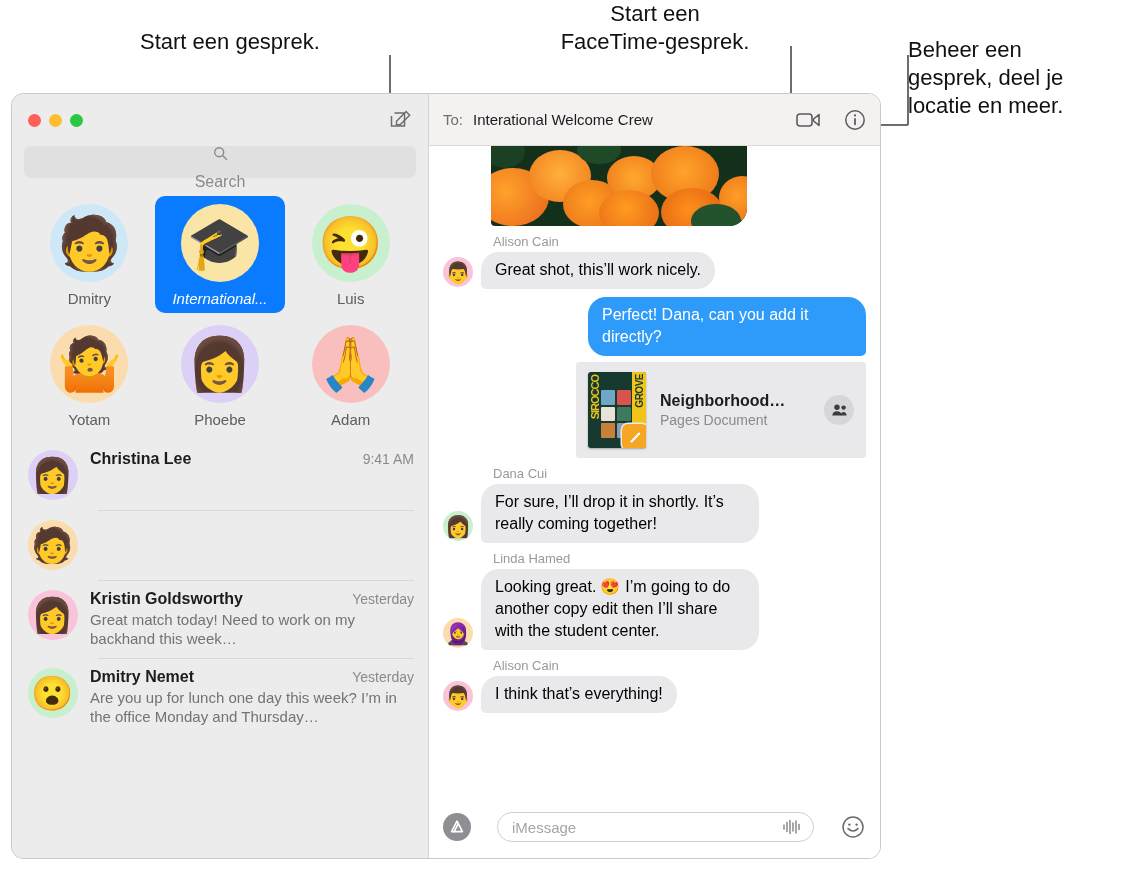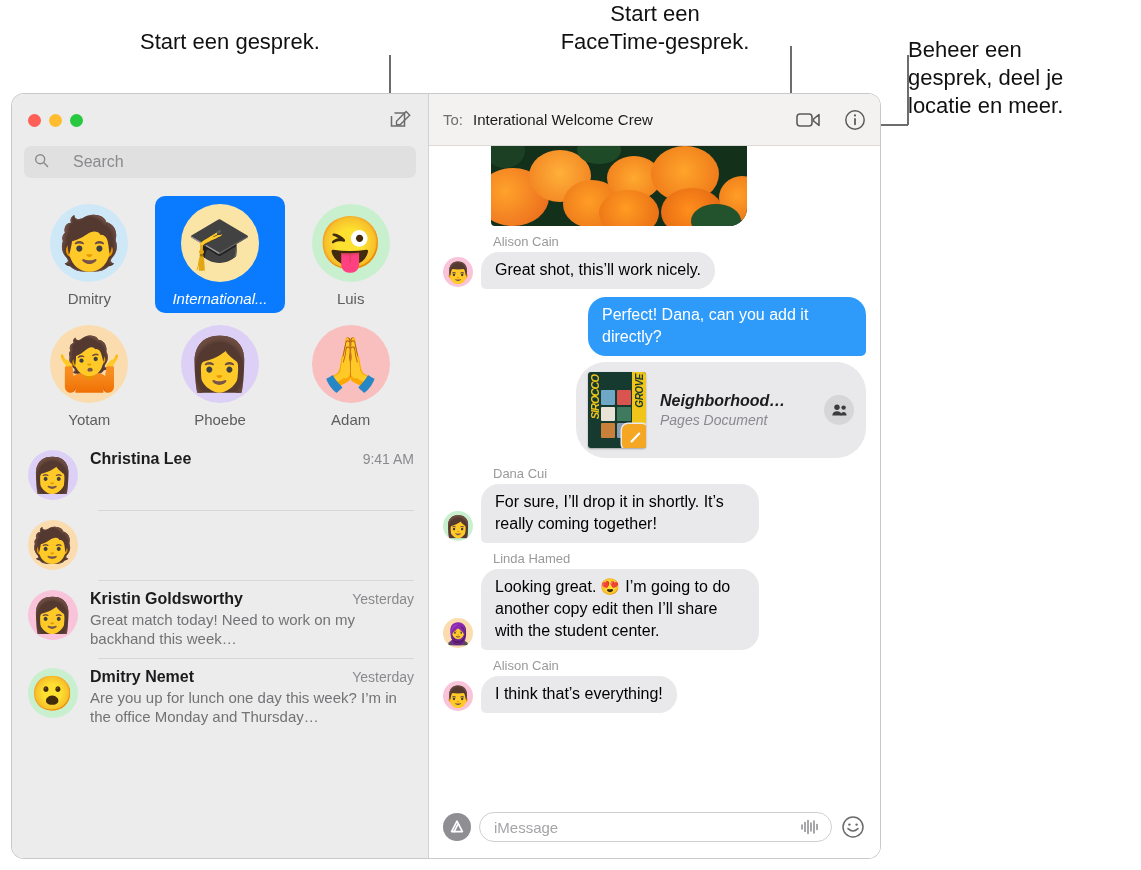--- a/index.html
+++ b/index.html
@@ -99,21 +99,22 @@
     flex-shrink: 0;
   }
   #search-field {
     height: 32px;
     background: #e0e0e0;
     border-radius: 7px;
     display: flex;
     align-items: center;
     padding: 0 10px;
     box-sizing: border-box;
-    gap: 24px;
+    gap: 8px;
+    flex-direction: column;
   }
   #search-placeholder {
     color: #8a8a8e;
     font-size: 16px;
   }
 
   
   #pinned {
     padding: 8px 12px 6px 12px;
     display: grid;
@@ -335,29 +336,28 @@
   }
 
   
   #doc-row {
     display: flex;
     justify-content: flex-end;
     margin-top: 6px;
   }
   #doc-card {
     background: #e9e9eb;
-    border-radius: 30px;
+    border-radius: 3px;
     padding: 10px 12px;
     display: flex;
     align-items: center;
     gap: 14px;
     width: 290px;
     box-sizing: border-box;
     cursor: pointer;
-    font-style: italic;
   }
   #doc-thumb {
     width: 58px; height: 76px;
     border-radius: 3px;
     background: #173a30;
     position: relative;
     overflow: hidden;
     flex-shrink: 0;
     box-shadow: 0 1px 2px rgba(0,0,0,.3);
   }
@@ -428,21 +428,21 @@
     flex-shrink: 0;
     cursor: pointer;
   }
 
   
   #input-bar {
     height: 56px;
     flex-shrink: 0;
     display: flex;
     align-items: center;
-    gap: 8px;
+    gap: 26px;
     padding: 0 14px 6px 14px;
     box-sizing: border-box;
     background: #ffffff;
   }
   #apps-button {
     width: 28px; height: 28px;
     border-radius: 50%;
     background: #8e8e93;
     display: flex; align-items: center; justify-content: center;
     cursor: pointer;

